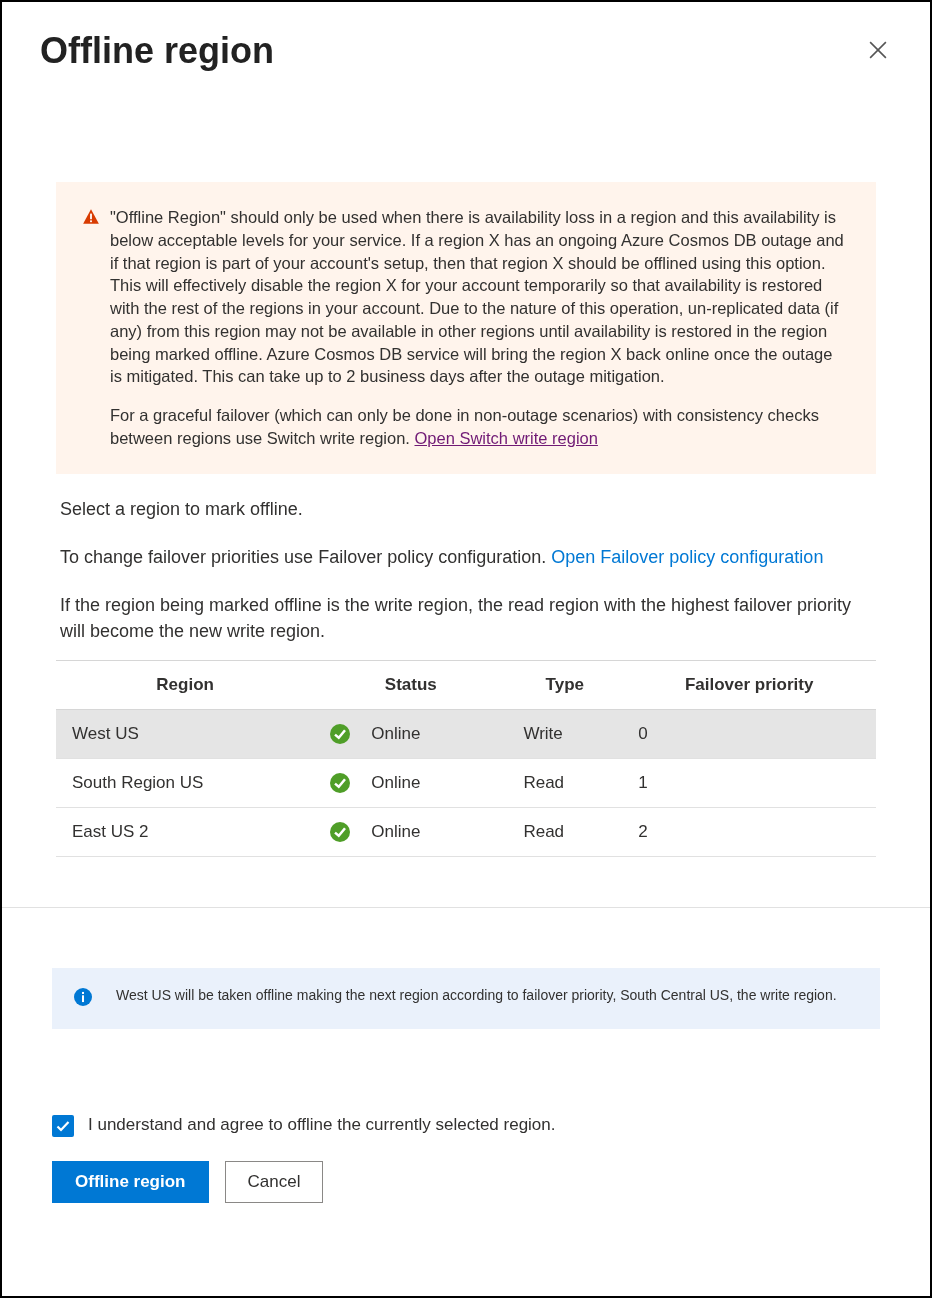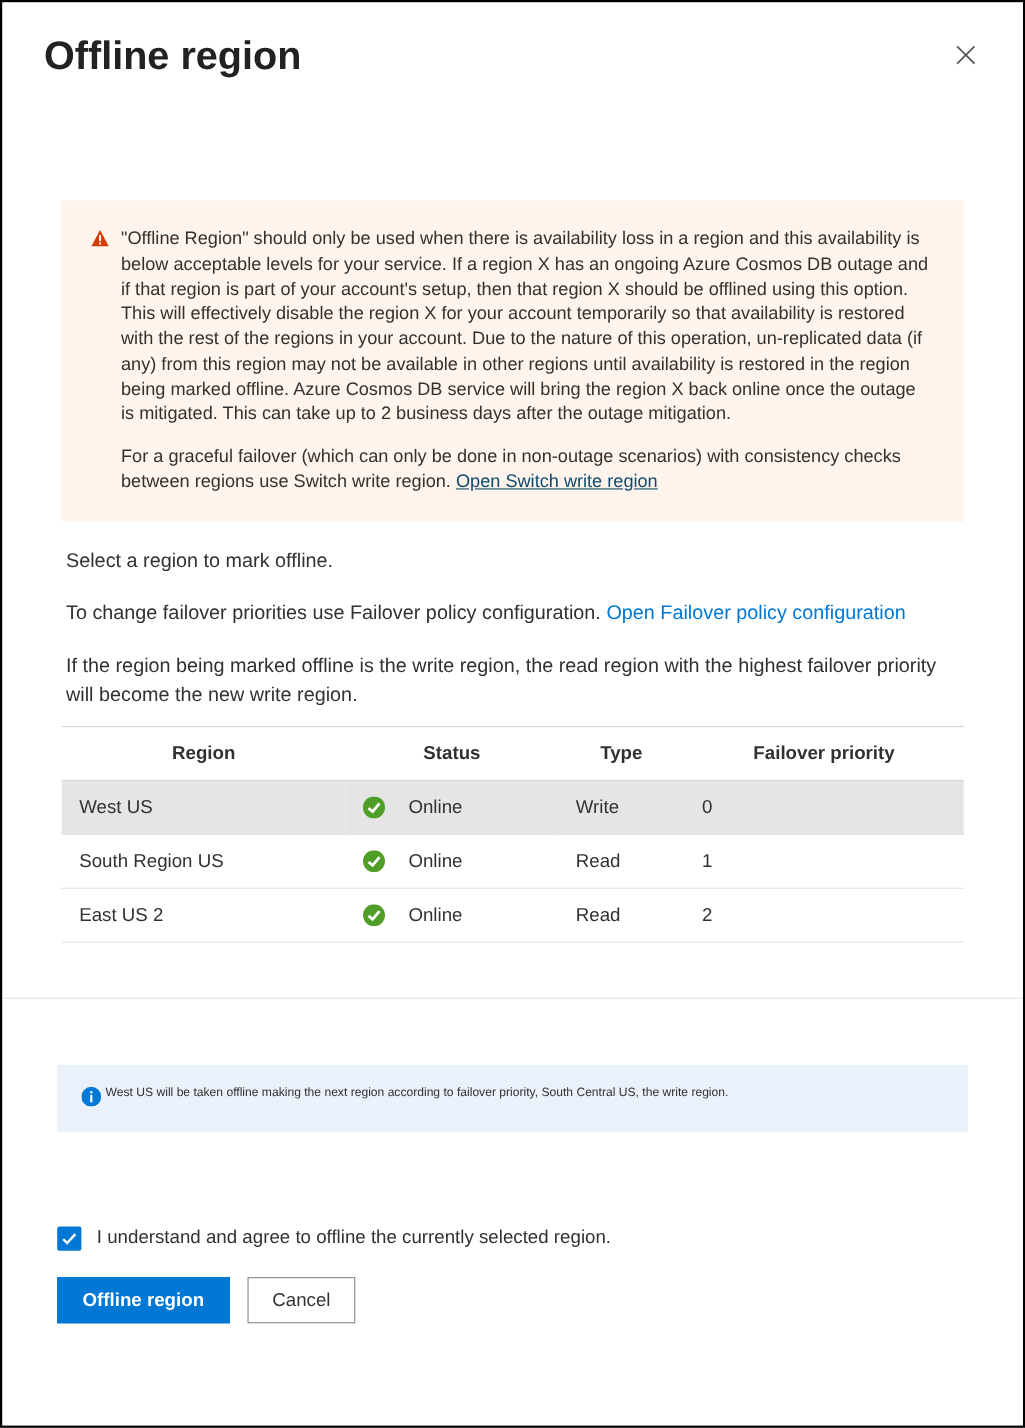--- a/index.html
+++ b/index.html
@@ -50,21 +50,21 @@
   line-height: 1.38;
   color: #323130;
 }
 .warning-icon {
   flex-shrink: 0;
   margin-top: 2px;
 }
 .warning-text p { margin: 0 0 16px 0; }
 .warning-text p:last-child { margin-bottom: 0; }
 a.inline-link {
-  color: #0c4a6e;
+  color: #701a75;
   text-decoration: underline;
 }
 .instructions {
   padding: 0 4px;
   font-size: 18px;
   line-height: 1.45;
   color: #323130;
 }
 .instructions p { margin: 22px 0 0 0; }
 a.failover-link { color: #0078d4; text-decoration: none; }
@@ -96,22 +96,22 @@
 .divider {
   border: none;
   border-top: 1px solid #e1e1e1;
   margin: 50px -38px 0 -38px;
 }
 .info-box {
   background: #eaf1fb;
   padding: 18px 22px;
   margin: 60px 12px 0 12px;
   display: flex;
-  gap: 4px;
-  font-size: 11px;
+  gap: 24px;
+  font-size: 14px;
   line-height: 1.38;
   color: #323130;
 }
 .info-icon { flex-shrink: 0; margin-top: 2px; }
 .consent-row {
   display: flex;
   align-items: flex-start;
   gap: 14px;
   margin: 86px 12px 0 12px;
   font-size: 17px;

